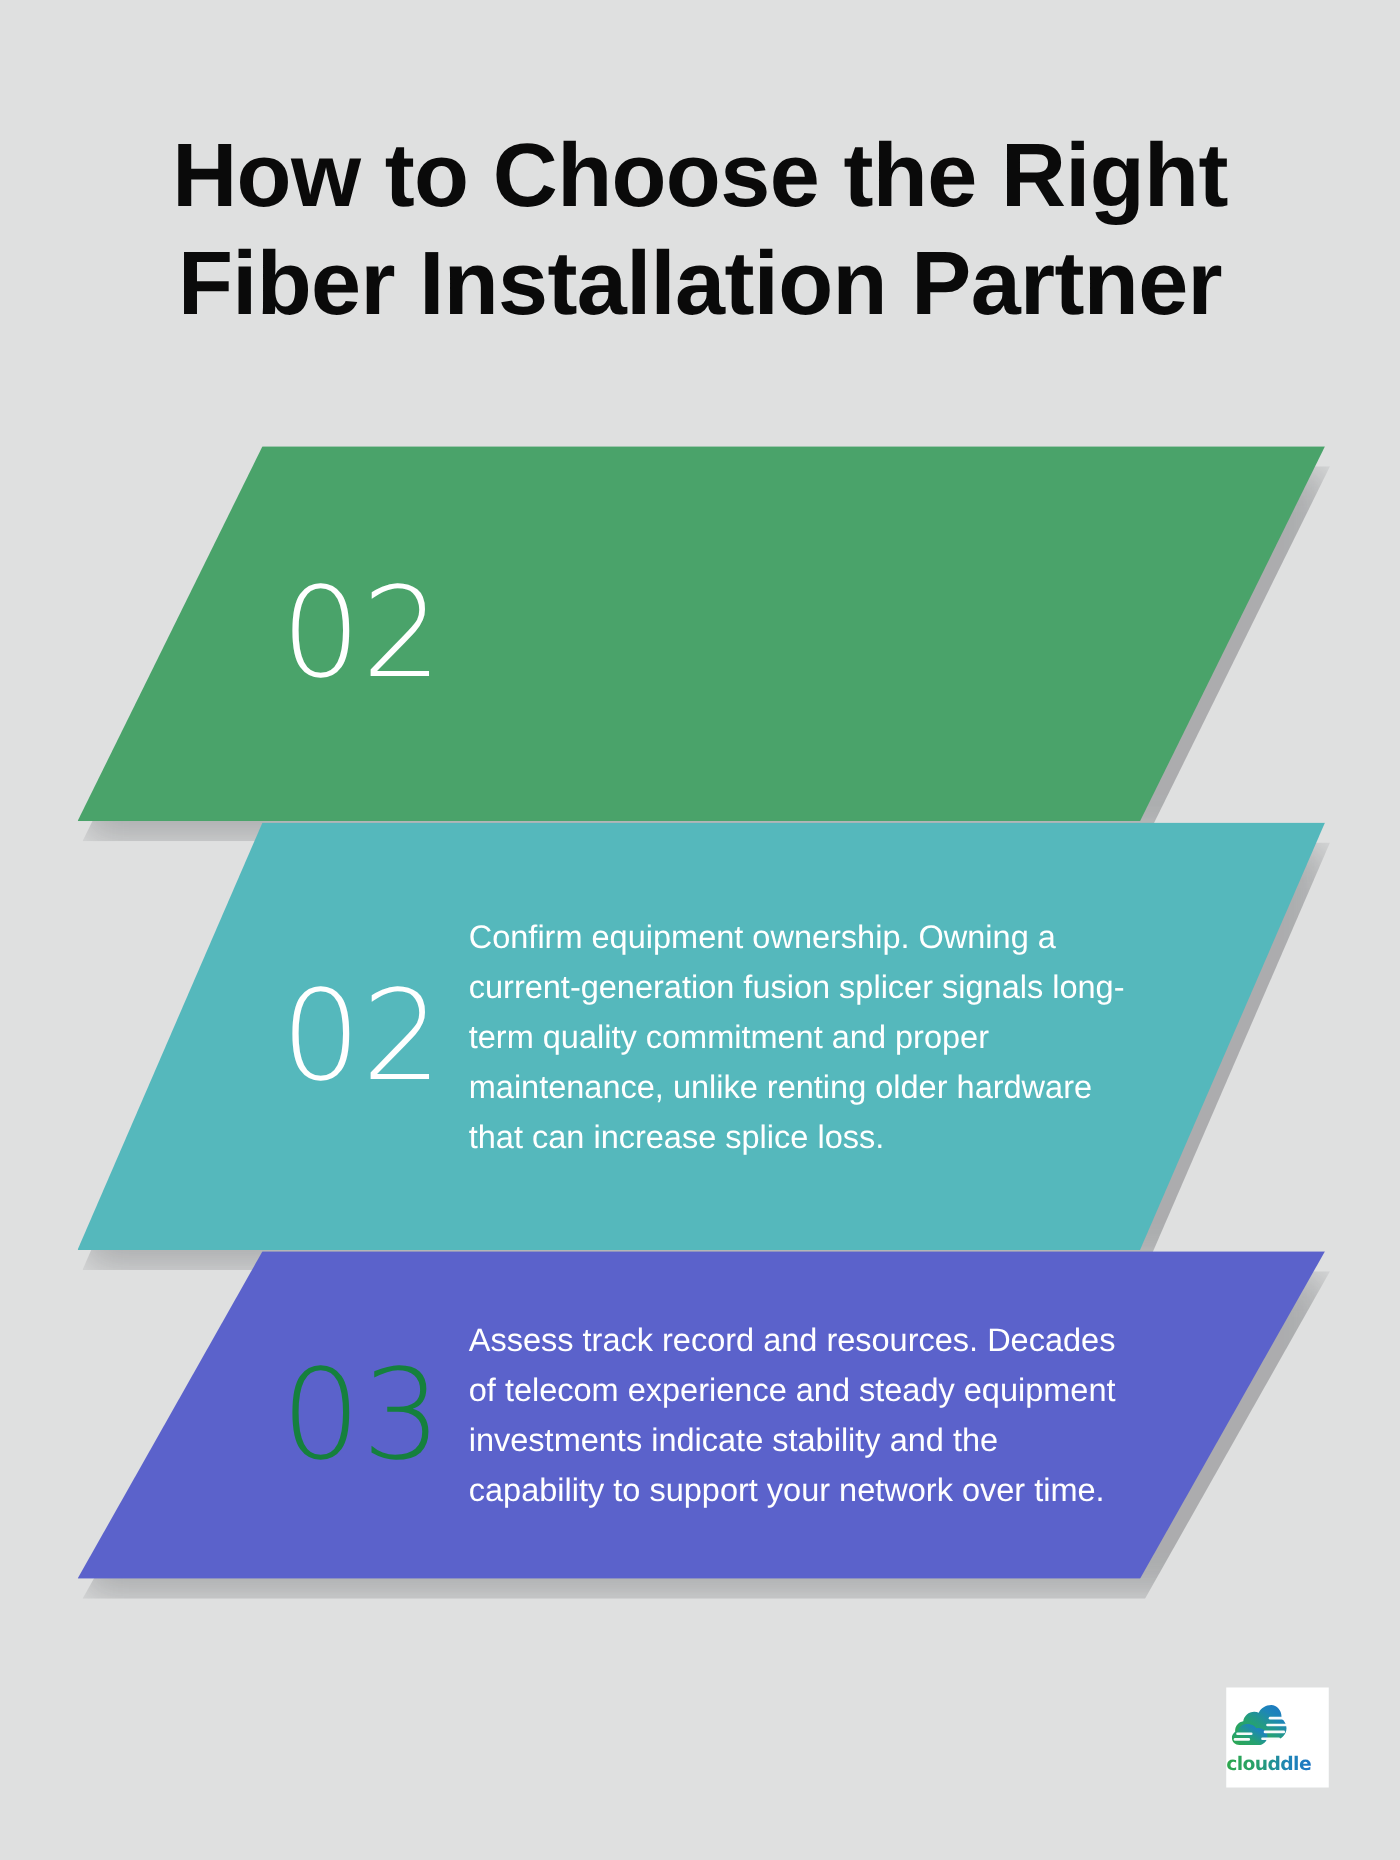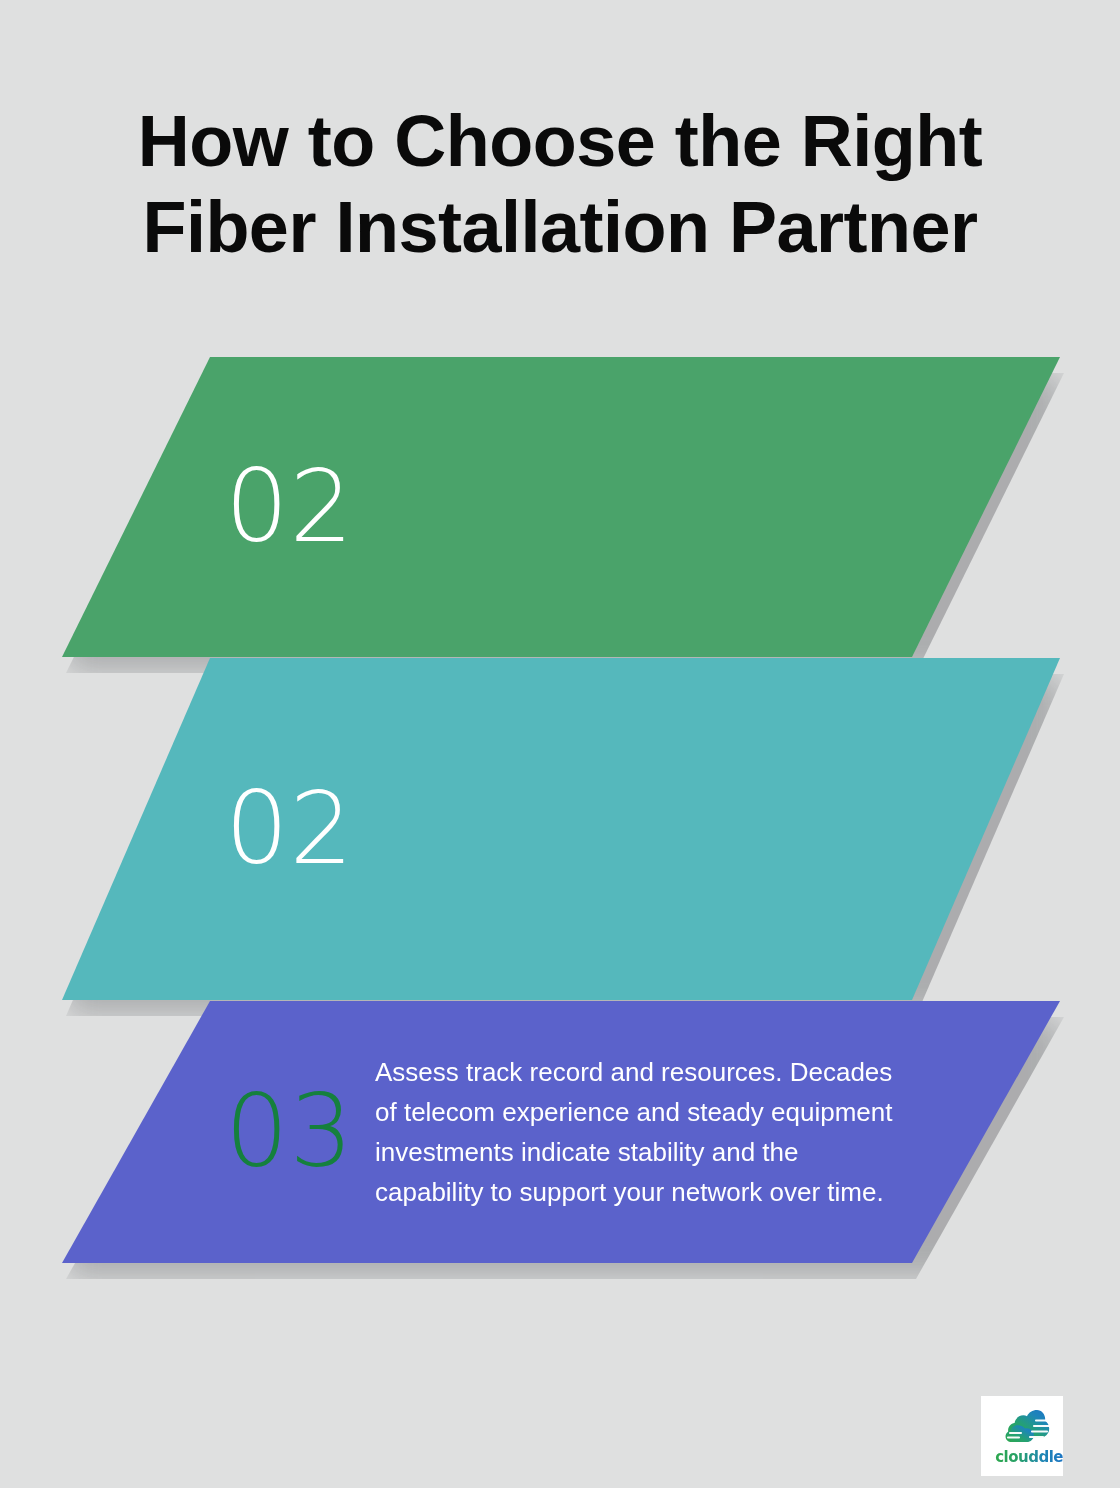--- a/index.html
+++ b/index.html
@@ -126,23 +126,22 @@
   
   .logo-box {
     position: absolute;
     left: 981px;
     top: 1350px;
     width: 82px;
     height: 80px;
     background: #ffffff;
     display: flex;
     flex-direction: column;
-    align-items: flex-end;
+    align-items: flex-start;
     justify-content: center;
-    margin-top: 46px;
   }
   .logo-mark {
     width: 62px;
     height: 42px;
     display: block;
   }
   .logo-word {
     margin-top: 1px;
     font-family: "DejaVu Sans", sans-serif;
     font-size: 15px;
@@ -172,20 +171,21 @@
       <div class="panel-content">
         <div class="panel-number" style="color: rgb(255, 255, 255);">02</div>
       </div>
     </div>
 
     <div class="panel" id="panel-2">
       <div class="panel-shadow"></div>
       <div class="panel-shape" style="background: rgb(85, 184, 188);"></div>
       <div class="panel-content">
         <div class="panel-number" style="color: rgb(255, 255, 255);">02</div>
+        <div class="panel-text" style="color: rgb(255, 255, 255);">Confirm equipment ownership. Owning a current-generation fusion splicer signals long-term quality commitment and proper maintenance, unlike renting older hardware that can increase splice loss.</div>
       </div>
     </div>
 
     <div class="panel" id="panel-3">
       <div class="panel-shadow"></div>
       <div class="panel-shape" style="background: rgb(91, 98, 203);"></div>
       <div class="panel-content">
         <div class="panel-number" style="color: #15803d;">03</div>
         <div class="panel-text" style="color: rgb(255, 255, 255);">Assess track record and resources. Decades of telecom experience and steady equipment investments indicate stability and the capability to support your network over time.</div>
       </div>

